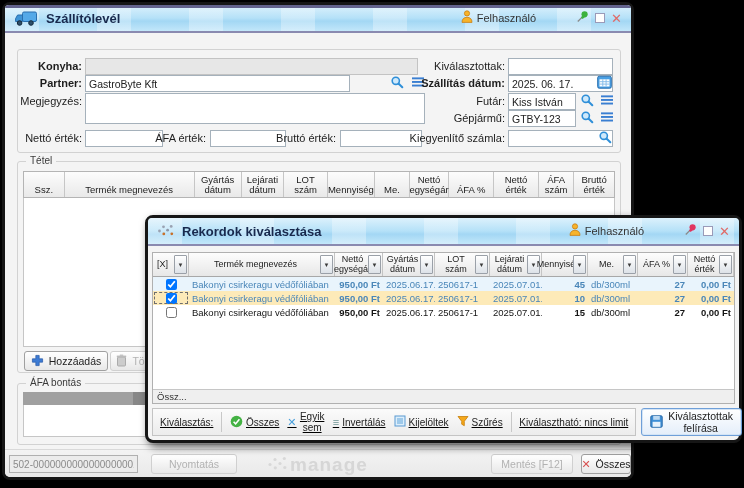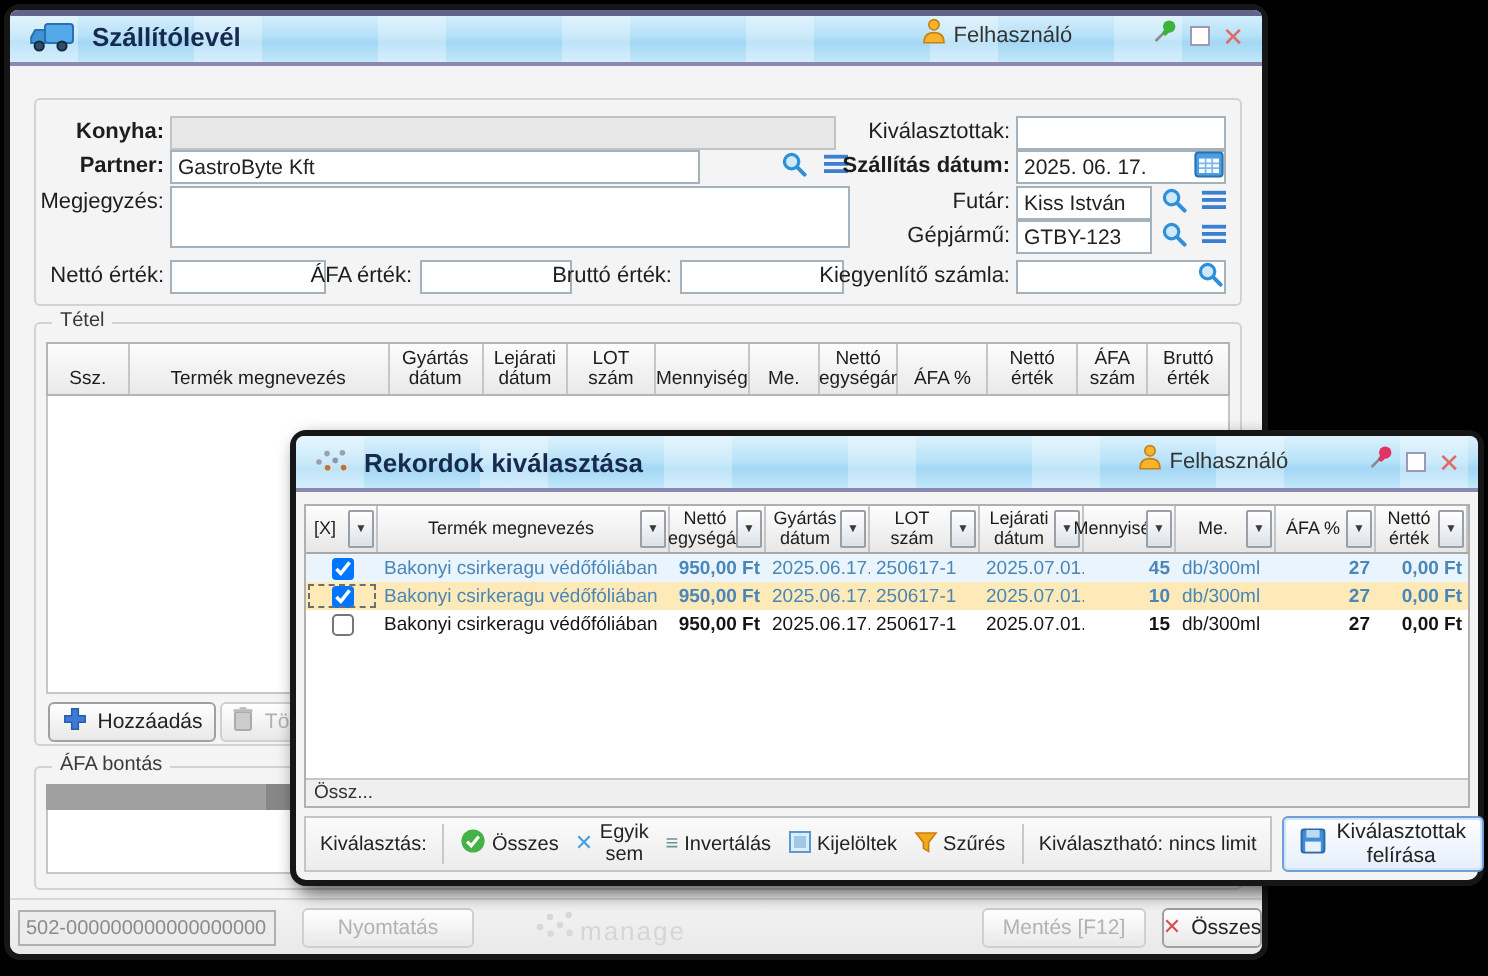--- a/index.html
+++ b/index.html
@@ -45,21 +45,21 @@
 
   
   .afa-head{position:absolute;height:13px;background:#a0a0a0;}
   .afa-seg{position:absolute;top:0;bottom:0;background:#878787;}
   .afa-body{position:absolute;background:#fff;border:1px solid #c6c6c6;border-top:none;}
 
   
   .statusbar{position:absolute;left:0;right:0;bottom:0;height:28px;background:linear-gradient(#f3f3f3,#e9e9e9);border-top:1px solid #d9d9d9;border-radius:0 0 5px 5px;}
   .code-inp{position:absolute;left:4px;top:5px;width:129px;height:18px;border:1px solid #b0b0b0;background:#ececec;color:#8b8b8b;font-size:10px;padding:1px 3px;font-family:inherit;}
   .watermark{position:absolute;left:262px;top:4px;display:flex;align-items:center;gap:3px;}
-  .wm-text{font-size:13px;font-weight:normal;color:#d6d6d6;letter-spacing:1px;}
+  .wm-text{font-size:19px;font-weight:bold;color:#d6d6d6;letter-spacing:1px;}
 
   
   .dlg-body{position:absolute;left:0;right:0;top:30px;bottom:0;padding:4px;display:flex;flex-direction:column;gap:4px;}
   .grid{flex:1;border:1px solid #b0b0b0;background:#fff;display:flex;flex-direction:column;overflow:hidden;}
   .ghead{display:flex;height:24px;background:linear-gradient(#fdfdfd,#e7e7e7);border-bottom:1px solid #a8a8a8;flex:0 0 auto;}
   .gh{position:relative;border-right:1px solid #c4c4c4;font-size:9px;color:#1c1c1c;display:flex;align-items:center;justify-content:center;text-align:center;line-height:1.1;padding:1px 14px 1px 2px;}
   .gh.hl{justify-content:flex-start;padding-left:4px;}
   .dd{position:absolute;right:1px;top:2px;bottom:2px;width:13px;border:1px solid #9aa0a8;border-radius:1px;background:linear-gradient(#ffffff,#dde2e8);display:flex;align-items:center;justify-content:center;}
   .chev{font-size:6px;color:#3a3a3a;line-height:1;}
   .grow{display:flex;height:14px;align-items:center;font-size:9.5px;flex:0 0 auto;}
@@ -68,21 +68,21 @@
   .grow.plain{background:#fff;color:#151515;}
   .gc{padding:0 3px;overflow:hidden;white-space:nowrap;height:100%;display:flex;align-items:center;}
   .gc.ar{justify-content:flex-end;font-weight:bold;}
   .gc.ck{justify-content:center;}
   .gc.ck input{width:11px;height:11px;margin:0;}
   .gc.fc{outline:1px dashed #6e6e6e;outline-offset:-2px;}
   .c-x{width:36px;}.c-name{width:146px;}.c-price{width:48px;}.c-gdate{width:52px;}.c-lot{width:55px;}.c-edate{width:52px;}.c-qty{width:46px;}.c-unit{width:50px;}.c-vat{width:50px;}.c-net{flex:1;}
   .filler{flex:1;background:#fff;}
   .summary{height:14px;background:#efefef;border-top:1px solid #c6c6c6;font-size:9.5px;color:#333;display:flex;align-items:center;padding:0 4px;flex:0 0 auto;}
   .bottom-row{display:flex;align-items:stretch;gap:5px;height:28px;flex:0 0 auto;}
-  .dlg-toolbar{flex:1;border:1px solid #c4c4c4;border-radius:0;background:linear-gradient(#fbfbfb,#ececec);display:flex;align-items:center;padding:0 7px;gap:8px;}
+  .dlg-toolbar{flex:1;border:1px solid #c4c4c4;border-radius:0;background:linear-gradient(#fbfbfb,#ececec);display:flex;align-items:center;padding:0 7px;gap:8px;text-decoration:underline;}
   .tool{display:flex;align-items:center;gap:3px;font-size:10px;color:#222;background:none;border:none;font-family:inherit;}
   .vsep{width:1px;align-self:stretch;margin:3px 0;background:#c8c8c8;}
   .tlabel{font-size:10px;color:#222;white-space:nowrap;}
   .dlg-btn{position:static;height:100%;padding:0 8px;}
   .xglyph{color:#d85050;font-weight:bold;font-size:11px;line-height:1;}
   .xglyph.blue{color:#4aa0dc;}
   .eqglyph{color:#6d9494;font-weight:bold;font-size:11px;line-height:1;letter-spacing:0;}
 </style>
 </head>
 <body>

